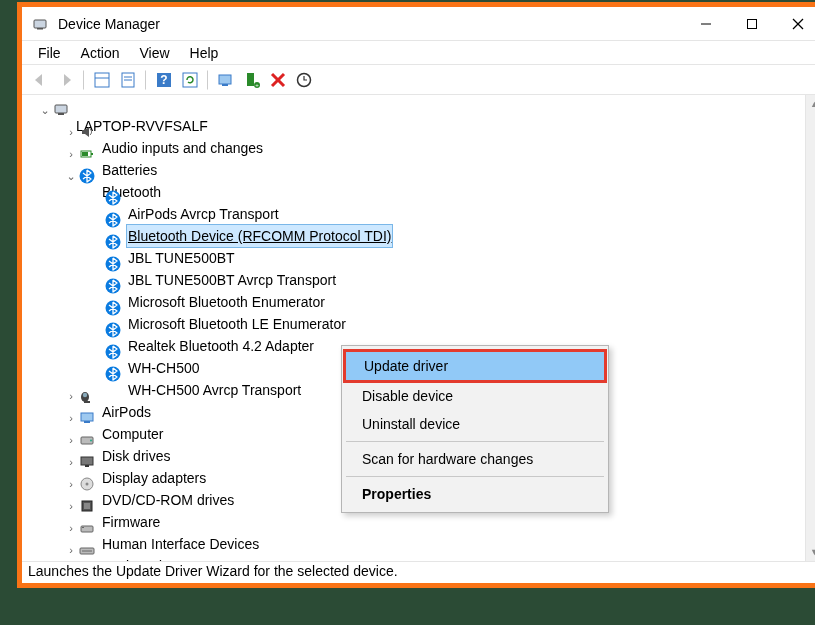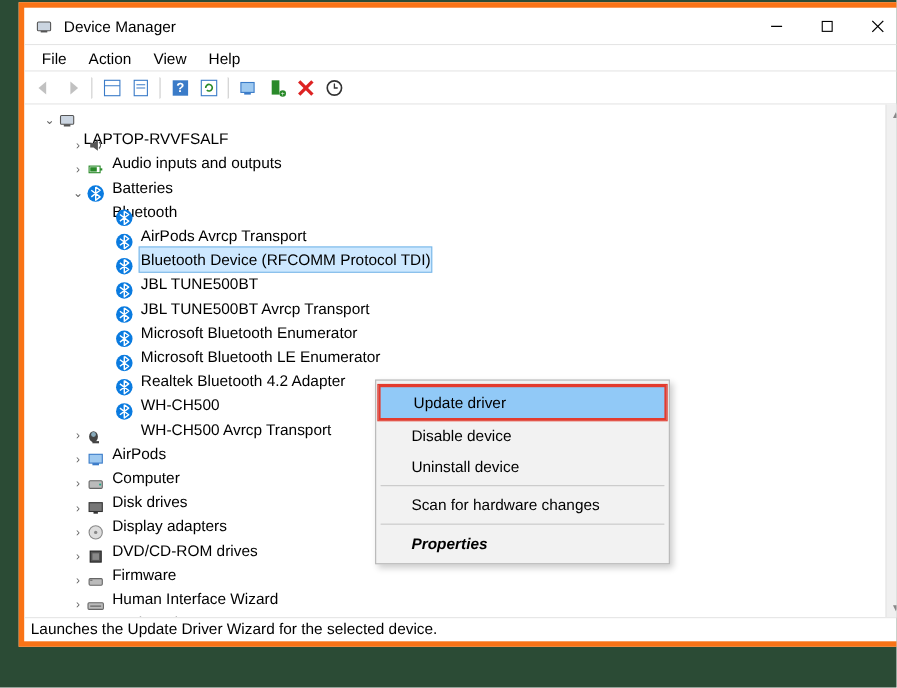--- a/index.html
+++ b/index.html
@@ -44,40 +44,40 @@
   .tbtn svg { width:18px; height:18px; }
   .tbtn.disabled { opacity:.45; }
   
   .client { flex:1; display:flex; min-height:0; position:relative; }
   .tree { flex:1; overflow:hidden; padding:4px 0 4px 6px; position:relative; }
   .row { display:flex; align-items:center; height:22px; line-height:22px; white-space:nowrap; }
   .row .twisty { width:14px; text-align:center; color:#666; font-size:11px; user-select:none; }
   .row .twisty.none { visibility:hidden; }
   .row .devicon { width:18px; height:18px; margin-right:4px; display:flex; align-items:center; justify-content:center; }
   .row .label { padding:0 2px;margin-top:32px; }
-  .row.selected .label { background:#cde8ff; border:1px solid #7ab7e8; padding:0 1px; }
+  .row.selected .label { background:#cde8ff; border:1px solid #7ab7e8; padding:0 1px;text-decoration:underline; }
   .ind1 { padding-left: 10px; }
   .ind2 { padding-left: 36px; }
   .ind3 { padding-left: 62px; }
   
   .vscroll { width:18px; background:#f0f0f0; border-left:1px solid #e5e5e5; display:flex; flex-direction:column; }
   .vscroll .arrow { height:18px; display:flex; align-items:center; justify-content:center; color:#888; font-size:9px;}
   .vscroll .track { flex:1; position:relative; }
   
   .ctx {
     position:absolute; left:319px; top:250px; width:268px;
     background:#f2f2f2; border:1px solid #b5b5b5; box-shadow:3px 3px 6px rgba(0,0,0,.2);
     padding:4px 2px;
   }
-  .ctx .citem { padding:6px 30px; font-size:14px; }
+  .ctx .citem { padding:6px 18px; font-size:14px; }
   .ctx .citem.hl {
     background:#91c9f7; border:2px solid #e33b2e; outline:1px solid #e33b2e;
   }
   .ctx .cdiv { height:1px; background:#c8c8c8; margin:3px 2px; }
-  .ctx .citem.bold { font-weight:bold;font-style:italic; }
+  .ctx .citem.bold { font-weight:bold; }
   
   .status { height:22px; border-top:1px solid #e5e5e5; padding:1px 6px; font-size:14px; }
 </style>
 </head>
 <body>
 
 <div class="win">
 
   <div class="titlebar">
     <span class="icon">
@@ -193,21 +193,21 @@
           <span class="label">LAPTOP-RVVFSALF</span>
         </div>
         <div class="row ind2">
           <span class="twisty ">›</span>
           <span class="devicon">
             <svg width="16" height="16" viewBox="0 0 16 16">
               <path d="M3 6h3l4-3v10l-4-3H3z" fill="#555"></path>
               <path d="M11 5c2 2 2 4 0 6" fill="none" stroke="#555"></path>
             </svg>
           </span>
-          <span class="label">Audio inputs and outputs</span>
+          <span class="label">Audio inputs and changes</span>
         </div>
         <div class="row ind2">
           <span class="twisty ">›</span>
           <span class="devicon">
             <svg width="16" height="16" viewBox="0 0 16 16">
               <rect x="2" y="5" width="10" height="6" fill="none" stroke="#2a8a2a"></rect>
               <rect x="12" y="7" width="2" height="2" fill="#2a8a2a"></rect>
               <rect x="3" y="6" width="6" height="4" fill="#2a8a2a"></rect>
             </svg>
           </span>
@@ -375,21 +375,21 @@
           <span class="label">Firmware</span>
         </div>
         <div class="row ind2">
           <span class="twisty ">›</span>
           <span class="devicon">
             <svg width="16" height="16" viewBox="0 0 16 16">
               <rect x="2" y="6" width="12" height="6" rx="1" fill="#bbb" stroke="#666"></rect>
               <rect x="3" y="7" width="2" height="1" fill="#666"></rect>
             </svg>
           </span>
-          <span class="label">Human Interface Wizard</span>
+          <span class="label">Human Interface Devices</span>
         </div>
         <div class="row ind2">
           <span class="twisty ">›</span>
           <span class="devicon">
             <svg width="16" height="16" viewBox="0 0 16 16">
               <rect x="1" y="6" width="14" height="6" rx="1" fill="#bbb" stroke="#666"></rect>
               <line x1="3" y1="9" x2="13" y2="9" stroke="#666"></line>
             </svg>
           </span>
           <span class="label">Keyboards</span>

